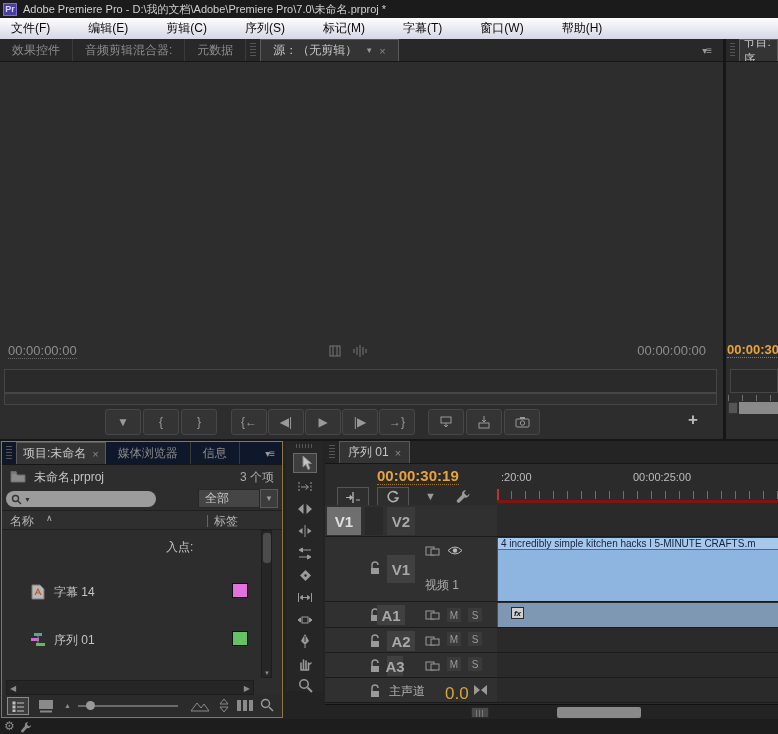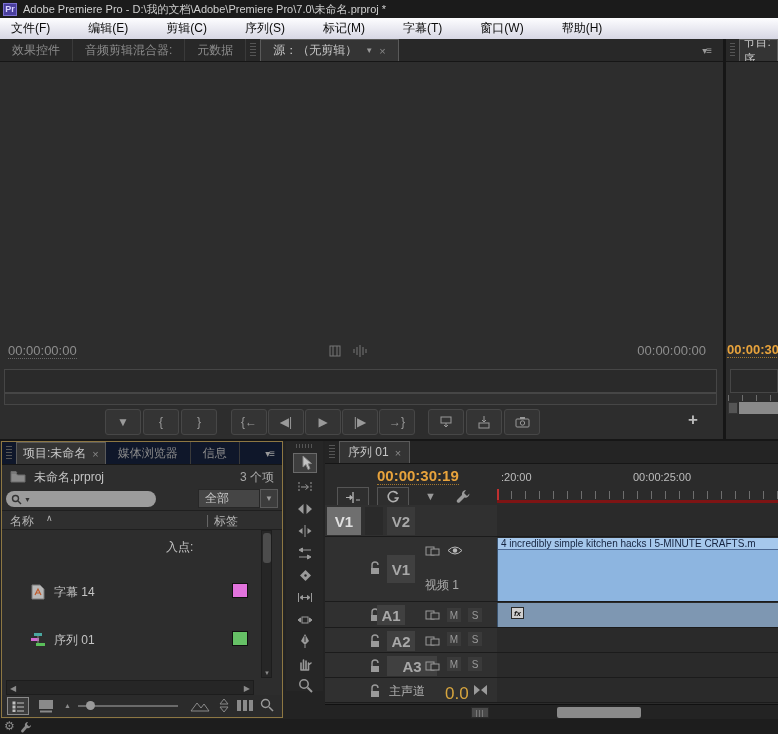--- a/index.html
+++ b/index.html
@@ -456,21 +456,21 @@
           </g>
         </svg>
       <div class="abs msbox" style="left:122px;top:4px;">M</div>
       <div class="abs msbox" style="left:143px;top:4px;">S</div>
     </div>
     <div class="abs trkhdr" style="left:0;top:212px;width:172px;height:25px;">
       <svg class="abs" style="left:44px;top:6px;" width="12" height="14" viewBox="0 0 12 14">
           <path d="M3 7 V4 a3 3 0 0 1 6 0" fill="none" stroke="#9a9a9a" stroke-width="1.4"></path>
           <rect x="2" y="7" width="8" height="6" fill="#9a9a9a"></rect>
         </svg>
-      <div class="abs lblbox" style="left:62px;top:3px;width:50px;height:20px;">A3</div>
+      <div class="abs lblbox" style="left:62px;top:3px;width:16px;height:20px;">A3</div>
       <svg class="abs" style="left:100px;top:7px;" width="15" height="12" viewBox="0 0 15 12">
           <g stroke="#9a9a9a" fill="none">
             <rect x="1" y="2" width="8" height="8"></rect>
             <rect x="6" y="4" width="8" height="6" fill="#303030"></rect>
           </g>
         </svg>
       <div class="abs msbox" style="left:122px;top:4px;">M</div>
       <div class="abs msbox" style="left:143px;top:4px;">S</div>
     </div>
     <div class="abs trkhdr" style="left:0;top:237px;width:172px;height:25px;">

